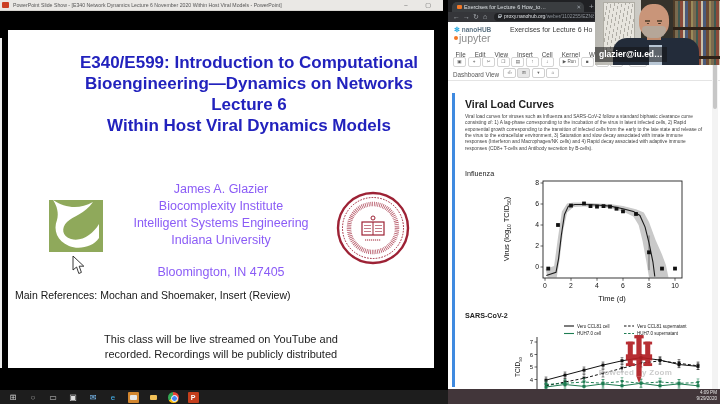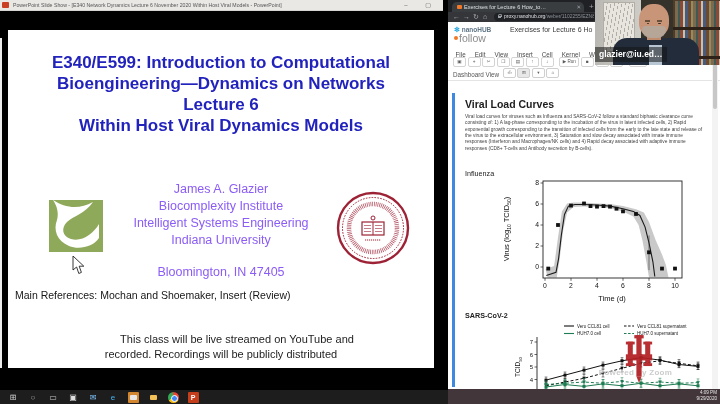--- a/index.html
+++ b/index.html
@@ -8,21 +8,21 @@
   .abs{position:absolute;}
   .nowrap{white-space:nowrap;}
 
   
   #ppt-titlebar{left:0;top:0;width:443px;height:10px;background:#eae8e5;border-bottom:1px solid #d6d4d0;z-index:4;}
   #ppt-icon{left:2px;top:1.5px;width:6.5px;height:6.5px;background:#cb4025;border-radius:1px;}
   #ppt-title{left:13px;top:0;height:10px;line-height:10px;font-size:5.2px;color:#555;}
   .winctl{top:0;height:10px;line-height:10px;font-size:6px;color:#555;width:14px;text-align:center;}
   #slide{left:8px;top:30px;width:426px;height:338px;background:#fff;z-index:2;}
   #edge-strip{left:0;top:38px;width:2px;height:330px;background:#ededed;z-index:2;}
-  .slide-title-line{width:100%;text-align:center;font-weight:bold;font-size:17px;line-height:21px;color:#2222bd;}
+  .slide-title-line{width:100%;text-align:center;font-weight:bold;font-size:17px;line-height:21px;color:#2222bd;padding-left:28px;}
   .author-line{width:100%;text-align:center;font-size:12.5px;line-height:17px;color:#8b5cf6;}
   #usa-line{width:100%;text-align:center;font-size:13px;font-weight:bold;color:#2b2ba8;}
   #refs-line{font-size:10.5px;color:#161616;}
   .footer-line{width:100%;text-align:center;font-size:11px;line-height:15px;color:#1e1e1e;}
 
   
   #taskbar-right{left:448px;top:388px;width:272px;height:16px;background:#42363a;z-index:3;}
   #taskbar-left{left:0;top:390px;width:448px;height:14px;background:#1d1d1d;z-index:3;}
   #taskbar-icon-row{left:3px;top:1.5px;height:11px;white-space:nowrap;}
   .tb-icon{display:inline-block;width:11px;height:11px;margin:0 4.5px;font-size:8px;line-height:11px;text-align:center;vertical-align:top;}
@@ -145,21 +145,21 @@
       <line x1="29" y1="41.5" x2="36" y2="41.5" stroke="#9d2235" stroke-width="0.6"></line>
       <line x1="40" y1="41.5" x2="47" y2="41.5" stroke="#9d2235" stroke-width="0.6"></line>
       <line x1="30" y1="50" x2="46" y2="50" stroke="#9d2235" stroke-width="1" stroke-dasharray="1.2,0.8"></line>
     </svg>
 
     <svg class="abs" style="left:64px;top:226px;" width="14" height="19" viewBox="0 0 14 19">
       <polygon points="1,0 1,14 4.6,11 6.8,17.5 9.4,16.4 7.2,10.2 11.8,10.2" fill="#ffffff" stroke="#222" stroke-width="0.9"></polygon>
     </svg>
 
     <div class="abs nowrap" id="refs-line" style="left:7px;top:259px;">Main References: Mochan and Shoemaker, Insert (Review)</div>
-    <div class="abs footer-line" style="top:302px;margin-left:16px;">This class will be live streamed on YouTube and</div>
+    <div class="abs footer-line" style="top:302px;">This class will be live streamed on YouTube and</div>
     <div class="abs footer-line" style="top:317px;">recorded. Recordings will be publicly distributed</div>
   </div>
 
   <div class="abs" id="browser">
     <div class="abs" id="tabstrip">
       <div class="abs" id="tab">
         <div class="abs" id="tab-favicon"></div>
         <div class="abs" id="tab-title">Exercises for Lecture 6 How_to…</div>
         <div class="abs" id="tab-close">✕</div>
       </div>
@@ -173,21 +173,21 @@
       <div class="abs nav-ic" style="left:35px;">⌂</div>
       <div class="abs" id="url-pill">
         <span class="abs" id="lock-icon"></span>
         <span class="abs" id="url-text"><span>proxy.nanohub.org</span><span class="path">/weber/1102255/EZN8Nv8EhBNvC…</span></span>
       </div>
     </div>
 
     <div class="abs" id="content">
       <div class="abs nowrap" id="nanohub-brand"><span class="flower">✻</span> <span>nanoHUB</span></div>
       <div class="abs nowrap" id="page-title">Exercises for Lecture 6 Ho</div>
-      <div class="abs nowrap" id="jupyter-brand"><span class="moon"></span><span>follow</span></div>
+      <div class="abs nowrap" id="jupyter-brand"><span class="moon"></span><span>jupyter</span></div>
 
       <div class="abs" id="menu-row"><span class="menu-item">File</span><span class="menu-item">Edit</span><span class="menu-item">View</span><span class="menu-item">Insert</span><span class="menu-item">Cell</span><span class="menu-item">Kernel</span><span class="menu-item">Widgets</span></div>
       <div class="abs" id="toolbar-row"><span class="nb-btn">▣</span><span class="nb-btn">+</span><span class="nb-btn">✂</span><span class="nb-btn">❐</span><span class="nb-btn">▤</span><span class="nb-btn">↑</span><span class="nb-btn">↓</span><span class="nb-btn wide gap">▶ Run</span><span class="nb-btn">■</span><span class="nb-btn">↻</span><span class="nb-btn">»</span><span class="nb-btn wide gap">Mar ▾</span></div>
       <div class="abs" id="dash-row">
         <span id="dash-label">Dashboard View</span><span id="dash-btns"><span class="db-btn">‹/›</span><span class="db-btn pressed">⊞</span><span class="db-btn">▾</span><span class="db-btn">⌂</span></span>
       </div>
       <div class="abs" id="header-divider"></div>
 
       <div class="abs" id="cell-select-bar"></div>
       <div class="abs nowrap" id="nb-heading">Viral Load Curves</div>

